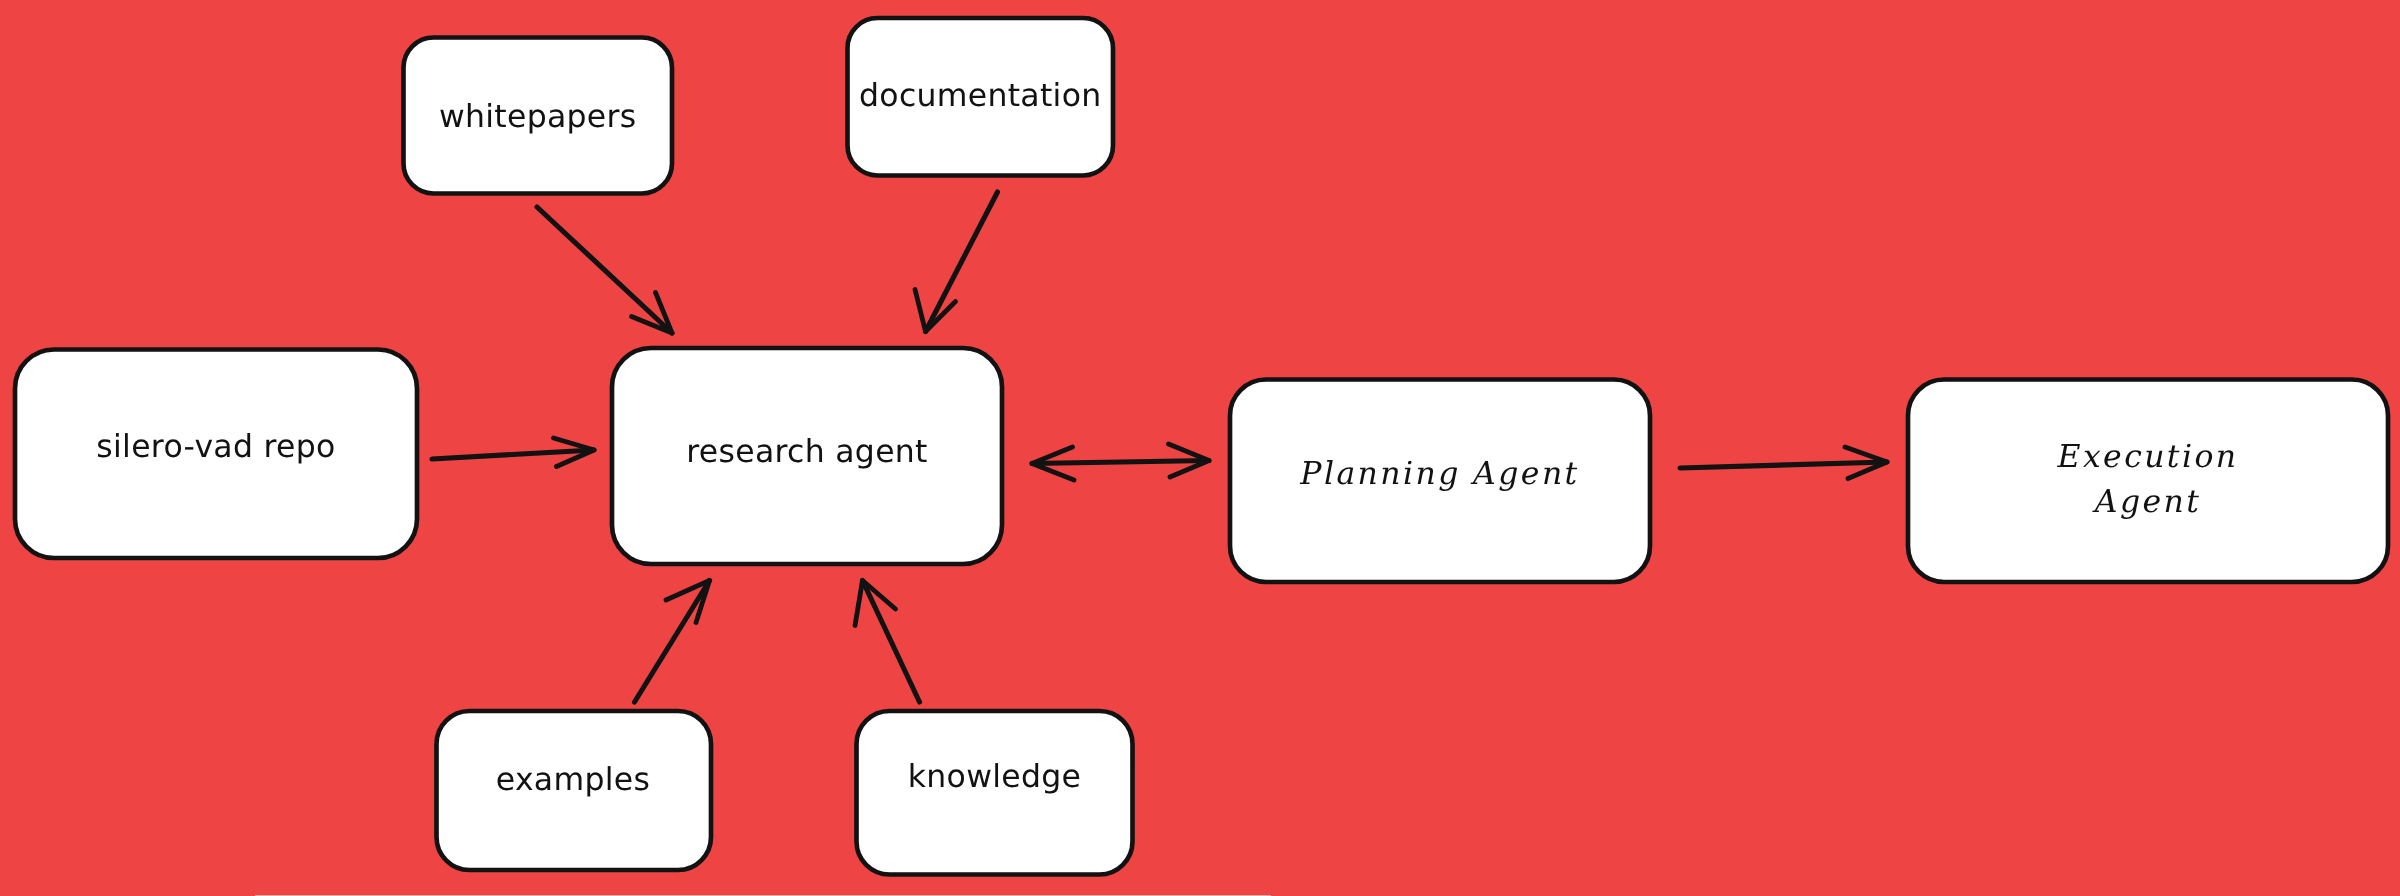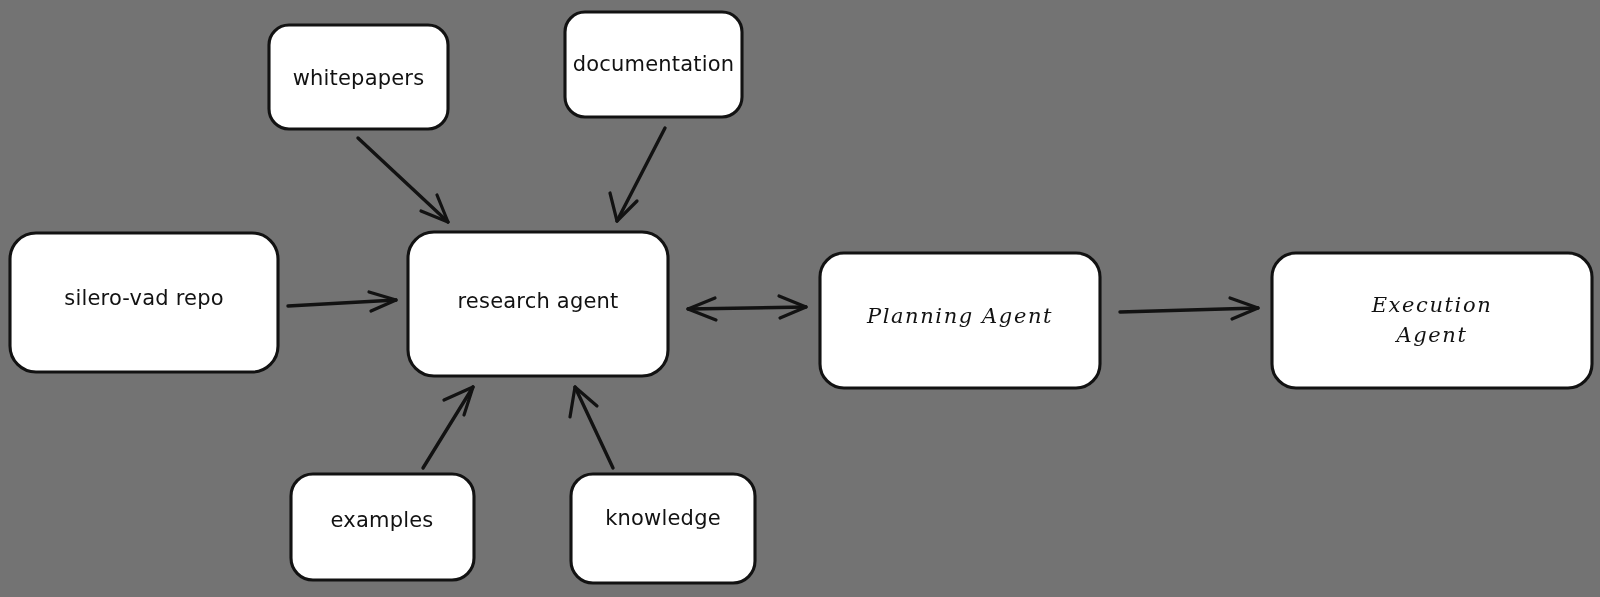--- a/index.html
+++ b/index.html
@@ -10,21 +10,21 @@
   body {
     width: 1600px;
     height: 597px;
     overflow: hidden;
     font-family: "DejaVu Sans", sans-serif;
   }
   #diagram-root {
     position: relative;
     width: 1600px;
     height: 597px;
-    background: #737373;
+    background: #ef4444;
   }
   svg.canvas {
     position: absolute;
     top: 0;
     left: 0;
     width: 1600px;
     height: 597px;
     display: block;
   }
   .node-shape {

